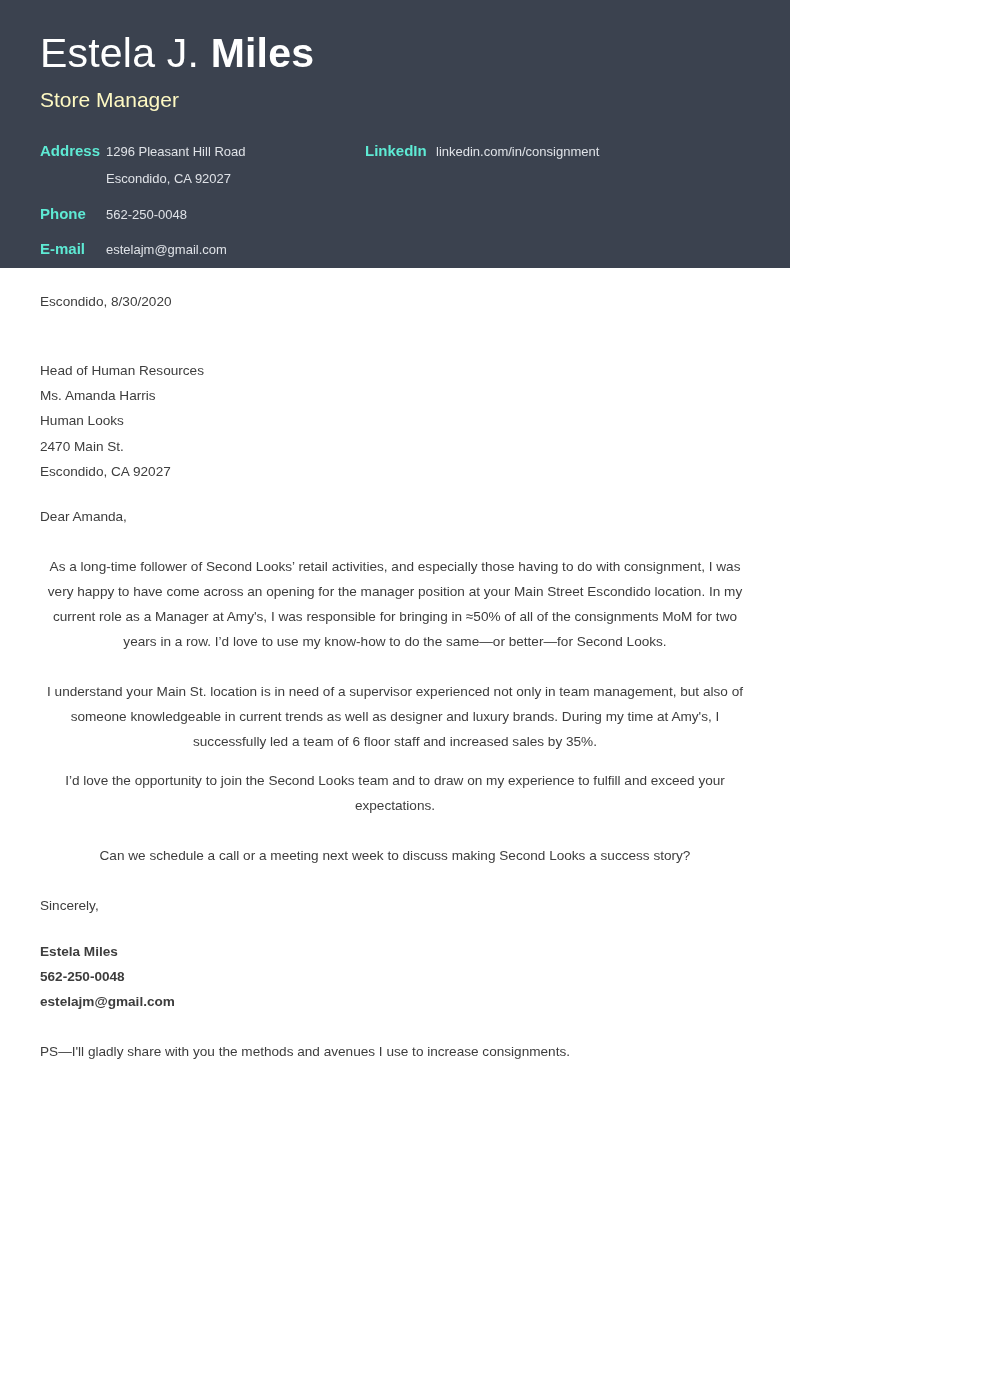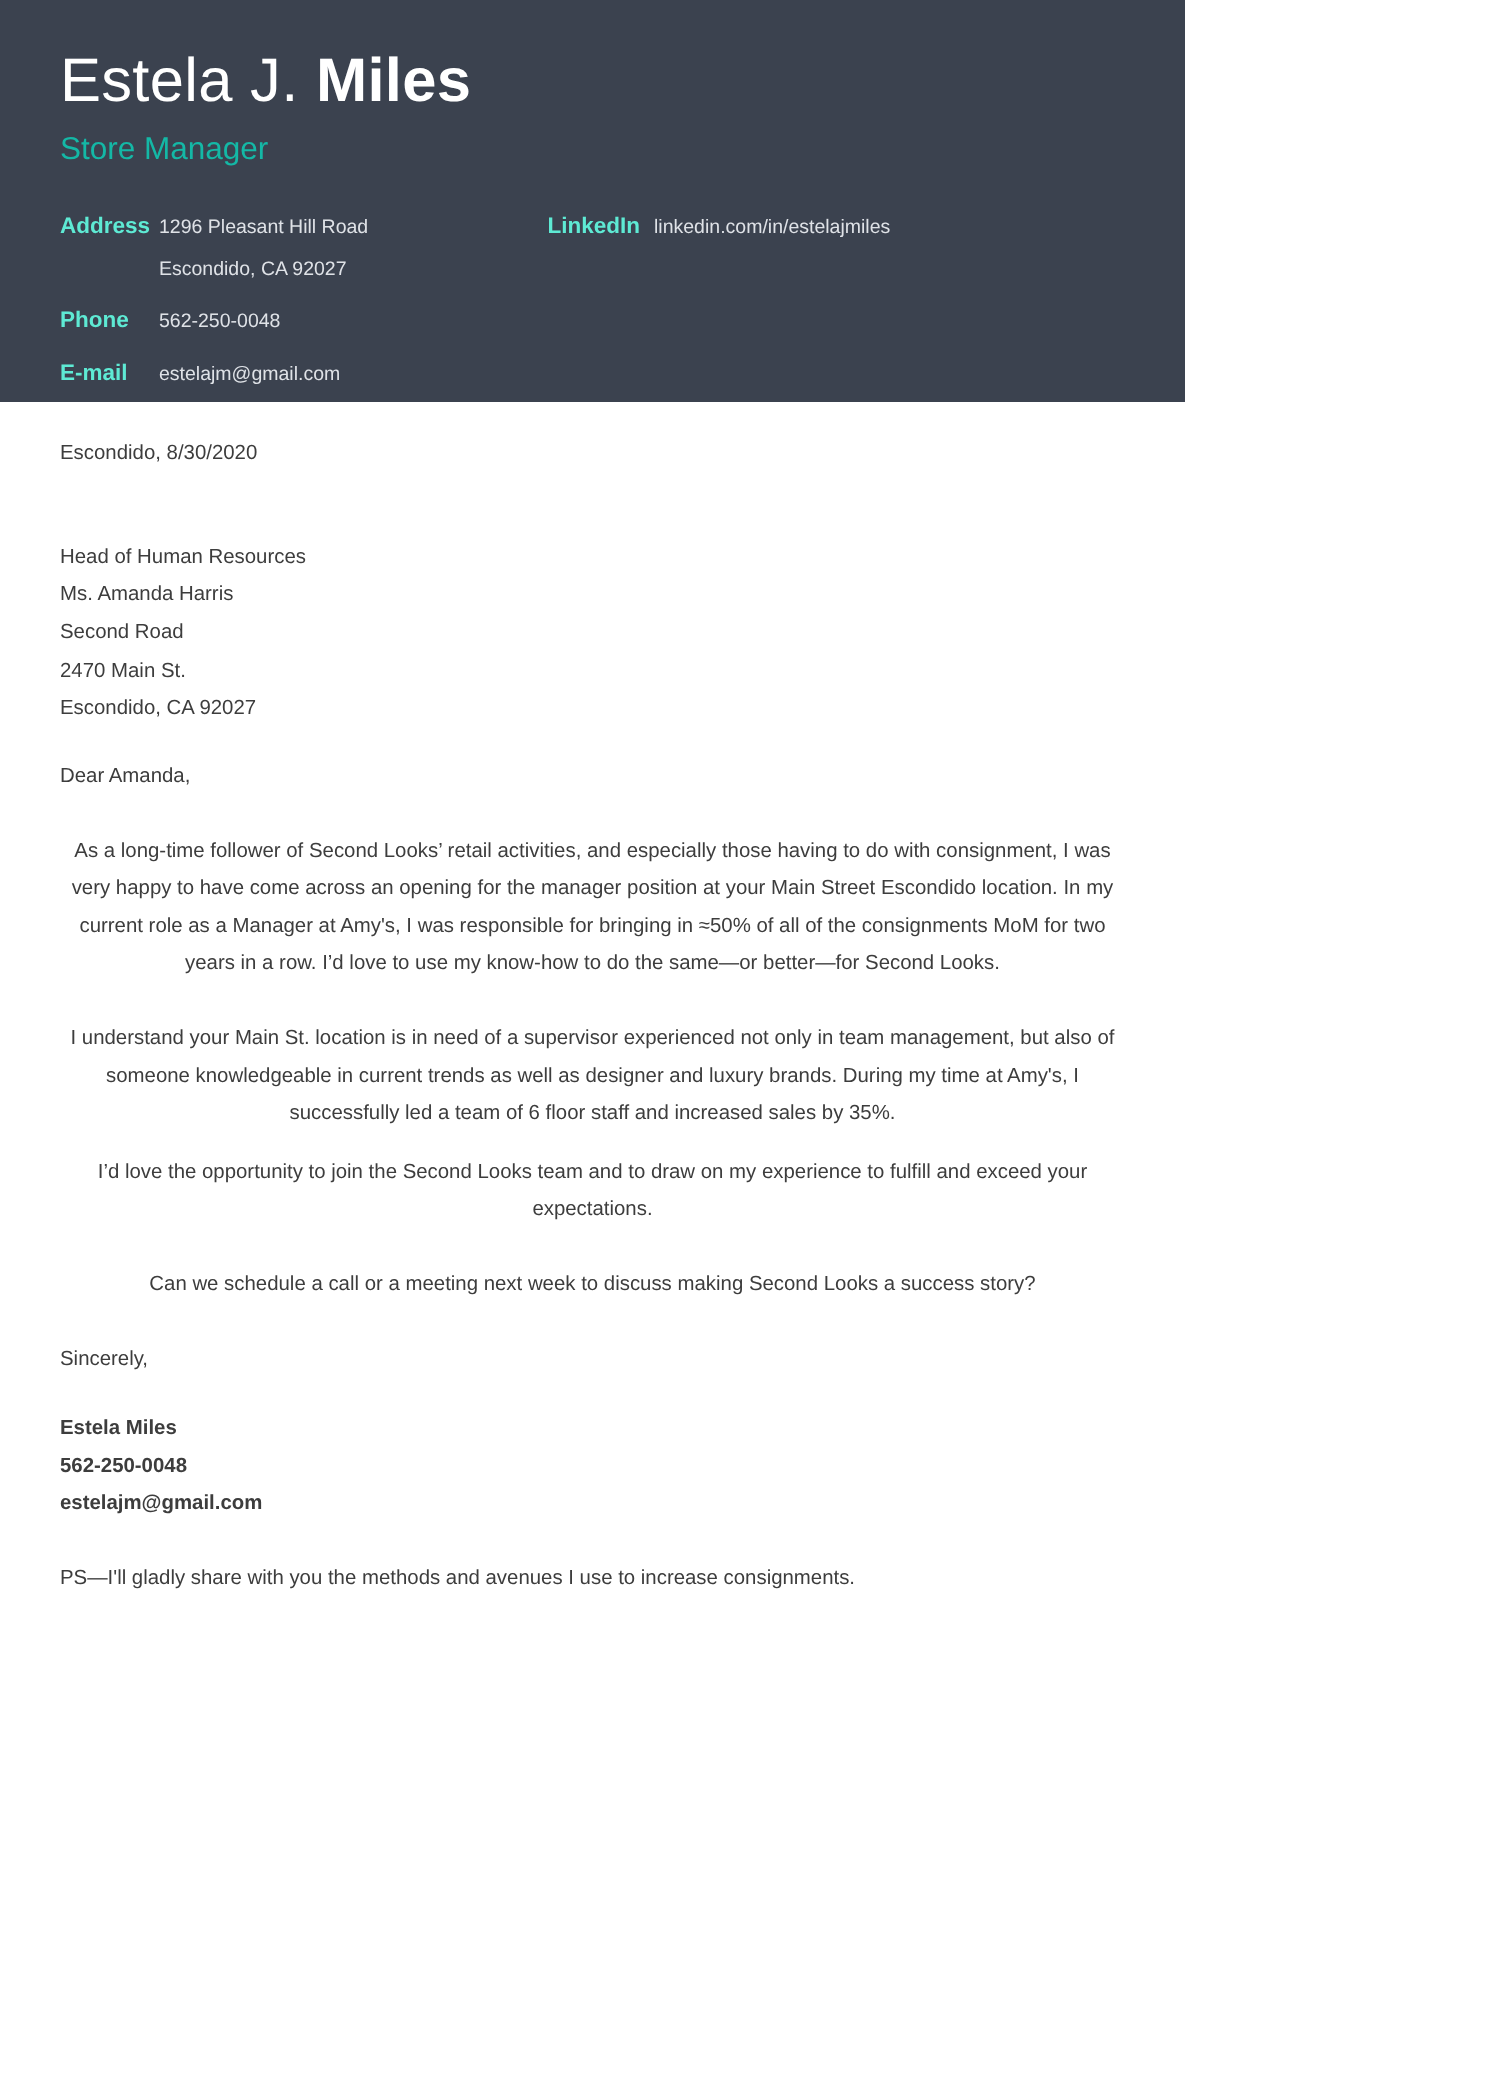--- a/index.html
+++ b/index.html
@@ -42,21 +42,21 @@
   .name-first {
     font-weight: 300;
   }
   .name-last {
     font-weight: 700;
   }
 
   .job-title {
     font-size: 21px;
     font-weight: 400;
-    color: #14b8a6;
+    color: #fef9c3;
     margin: 10px 0 0 0;
     line-height: 1.2;
   }
 
   .contact-grid {
     margin-top: 27px;
     display: flex;
     align-items: flex-start;
   }
   .contact-col-left {
@@ -181,35 +181,35 @@
         <div class="contact-row">
           <span class="contact-label">E-mail</span>
           <span class="contact-value">estelajm@gmail.com</span>
         </div>
 
       </div>
 
       <div class="contact-col-right">
         <div class="contact-row">
           <span class="contact-label wide">LinkedIn</span>
-          <span class="contact-value">linkedin.com/in/estelajmiles</span>
+          <span class="contact-value">linkedin.com/in/consignment</span>
         </div>
       </div>
 
     </div>
   </header>
 
   <main class="letter">
 
     <div class="date-line">Escondido, 8/30/2020</div>
 
     <div class="recipient">
       <div>Head of Human Resources</div>
       <div>Ms. Amanda Harris</div>
-      <div>Second Road</div>
+      <div>Human Looks</div>
       <div>2470 Main St.</div>
       <div>Escondido, CA 92027</div>
     </div>
 
     <div class="salutation">Dear Amanda,</div>
 
     <p class="para">As a long-time follower of Second Looks’ retail activities, and especially those having to do with consignment, I was very happy to have come across an opening for the manager position at your Main Street Escondido location. In my current role as a Manager at Amy's, I was responsible for bringing in ≈50% of all of the consignments MoM for two years in a row. I’d love to use my know-how to do the same—or better—for Second Looks.</p>
 
     <p class="para">I understand your Main St. location is in need of a supervisor experienced not only in team management, but also of someone knowledgeable in current trends as well as designer and luxury brands. During my time at Amy's, I successfully led a team of 6 floor staff and increased sales by 35%.</p>
 

